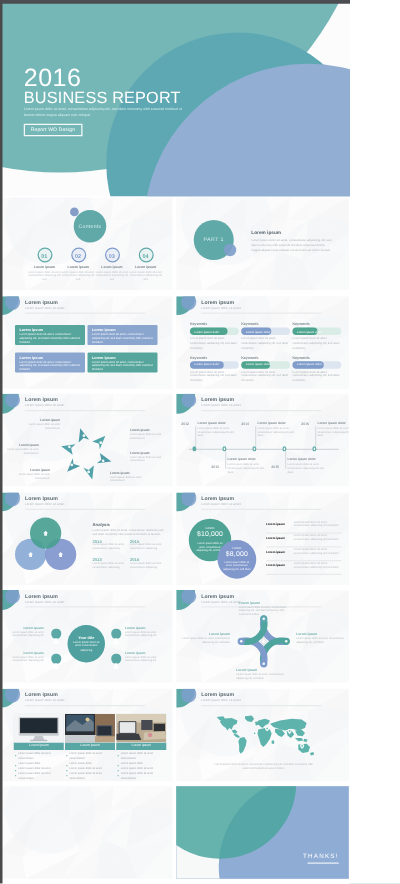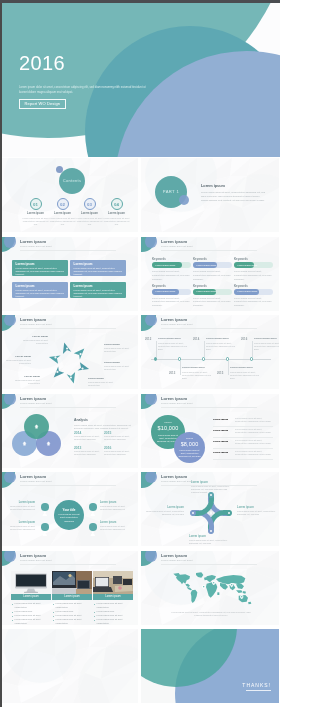--- a/index.html
+++ b/index.html
@@ -112,20 +112,21 @@
 <body>
 
 <div id="page">
 
 <div class="slide" id="cover">
   <div class="cv-bg"></div>
   <div class="cv-teal"></div>
   <div class="cv-c" style="left:85px;top:26px;width:210px;height:210px;background:#5ea8b3;"></div>
   <div class="cv-c" style="left:115px;top:51px;width:263px;height:263px;background:#92afd3;"></div>
   <div class="cv-year">2016</div>
+  <div class="cv-title">BUSINESS REPORT</div>
   <div class="cv-sub"><span>Lorem ipsum dolor sit amet, consectetuer adipiscing elit, sed diam nonummy nibh euismod</span> <span>tincidunt ut laoreet dolore magna aliquam erat volutpat.</span></div>
   <div class="cv-btn">Report WO Design</div>
 </div>
 <svg width="0" height="0" style="position:absolute">
       <defs>
 <g id="pg">
           <rect width="138" height="74" fill="#fcfcfd"></rect>
           <polygon points="0,0 27,0 0,25" fill="#fafafb"></polygon>
           <polygon points="27,0 29,20 0,25" fill="#fbfbfc"></polygon>
           <polygon points="27,0 56,0 29,20" fill="#fdfdfe"></polygon>

